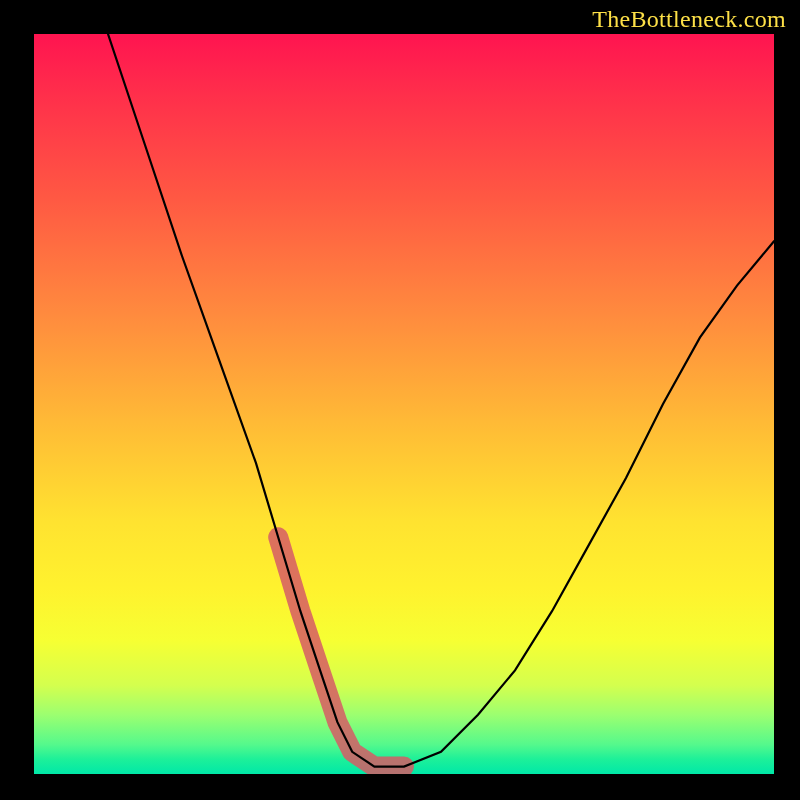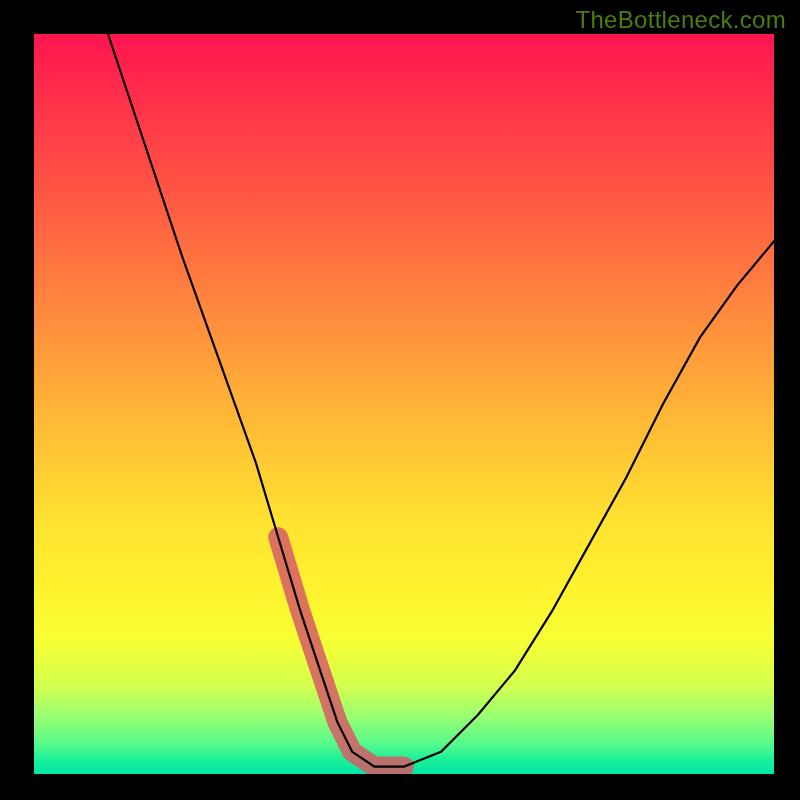--- a/index.html
+++ b/index.html
@@ -14,25 +14,26 @@
   .outer {
     position: relative;
     width: 800px;
     height: 800px;
     background: #000;
   }
   .watermark {
     position: absolute;
     top: 6px;
     right: 14px;
-    color: #4d7c0f;
+    color: #fde047;
     font-size: 24px;
     font-weight: 500;
     letter-spacing: 0.3px;
     z-index: 5;
+    font-family: Liberation Serif, serif;
   }
   .plot {
     position: absolute;
     left: 34px;
     top: 34px;
     width: 740px;
     height: 740px;
   }
   
   .gradient-bg {

